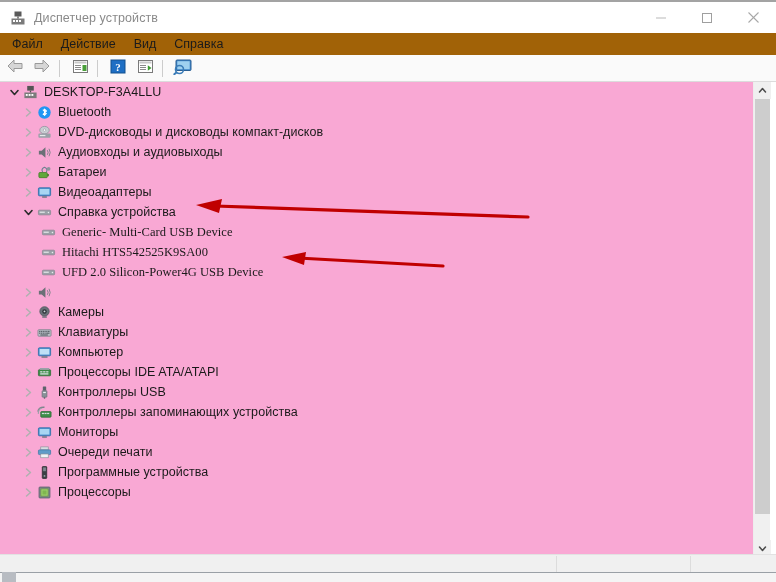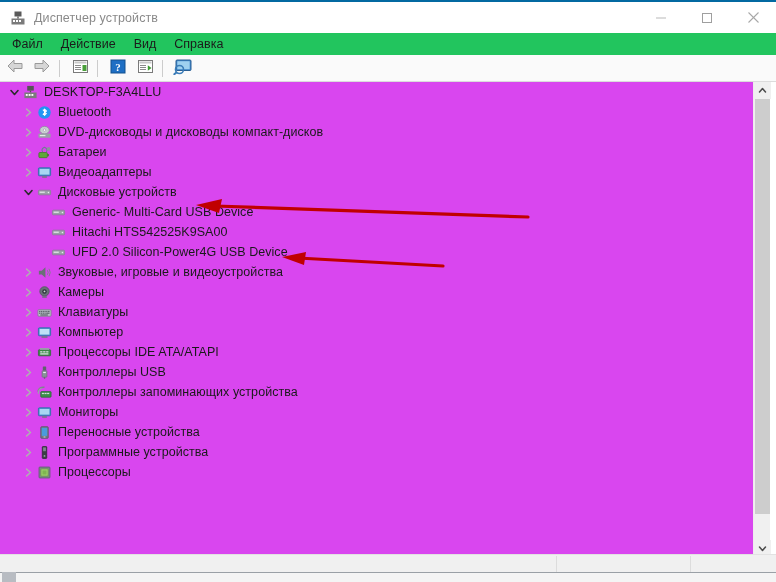--- a/index.html
+++ b/index.html
@@ -13,21 +13,21 @@
     font-family: "Liberation Sans", "DejaVu Sans", sans-serif;
     -webkit-font-smoothing: antialiased;
     overflow: hidden;
   }
   #app {
     position: relative;
     width: 776px;
     height: 582px;
     background: #ffffff;
     box-sizing: border-box;
-    border-top: 2px solid #0369a1;
+    border-top: 2px solid #a3a3a3;
     overflow: hidden;
   }
 
   
   .titlebar {
     position: absolute;
     left: 0; top: 0;
     width: 776px;
     height: 31px;
     background: #ffffff;
@@ -64,21 +64,21 @@
   .win-btn svg { display: block; }
 
   
   .menubar {
     position: absolute;
     left: 0; top: 31px;
     width: 776px;
     height: 22px;
     display: flex;
     align-items: center;
-    background: #22c55e;
+    background: #a16207;
   }
   .menu-item {
     font-size: 12.5px;
     color: #1b1b1b;
     padding: 2px 9px;
     white-space: nowrap;
   }
   .menu-item:first-child { margin-left: 3px; }
 
   
@@ -106,21 +106,21 @@
     background: #cccccc;
     margin: 0 5px;
   }
 
   
   .treepane {
     position: absolute;
     left: 0; top: 80px;
     width: 753px;
     height: 475px;
-    background: #d946ef;
+    background: #f9a8d4;
     overflow: hidden;
   }
   .row {
     position: relative;
     height: 20px;
     display: flex;
     align-items: center;
     white-space: nowrap;
   }
   .exp {
@@ -141,21 +141,21 @@
     justify-content: center;
     margin-right: 5px;
   }
   .tlabel {
     font-size: 12.5px;
     color: #1a1a1a;
     letter-spacing: .05px;
   }
   .row.lvl0 { padding-left: 6px; }
   .row.lvl1 { padding-left: 20px; }
-  .row.lvl2 { padding-left: 50px; }
+  .row.lvl2 { padding-left: 40px; font-family: Liberation Serif, serif; }
 
   
   .arrow-layer {
     position: absolute;
     left: 0; top: 0;
     width: 776px;
     height: 582px;
     pointer-events: none;
   }
 
@@ -387,20 +387,35 @@
         <svg width="15" height="15" viewBox="0 0 16 16">
           <ellipse cx="8" cy="5.5" rx="5" ry="4" fill="#c9cdd2" stroke="#8a9098" stroke-width=".8"></ellipse>
           <circle cx="8" cy="5.5" r="1.3" fill="#ffffff" stroke="#8a9098" stroke-width=".6"></circle>
           <rect x="1.5" y="9" width="13" height="4.5" rx="1" fill="#9aa1a8"></rect>
           <rect x="3" y="10.6" width="6" height="1.3" fill="#e6e8ea"></rect>
         </svg>
       </span>
       <span class="tlabel">DVD-дисководы и дисководы компакт-дисков</span>
     </div>
 
+    <div class="row lvl1">
+      <span class="exp">
+        <svg width="11" height="11" viewBox="0 0 11 11">
+            <path d="M3.5 2 L7.5 5.5 L3.5 9" fill="none" stroke="#b0b0b0" stroke-width="1.5" stroke-linecap="round" stroke-linejoin="round"></path>
+          </svg>
+      </span>
+      <span class="ticon">
+        <svg width="15" height="15" viewBox="0 0 16 16">
+          <path d="M2 6 L5 6 L9 2.5 L9 13.5 L5 10 L2 10 Z" fill="#6b7077"></path>
+          <path d="M11 5.5 Q12.8 8 11 10.5" fill="none" stroke="#7c828a" stroke-width="1"></path>
+          <path d="M12.8 4 Q15.3 8 12.8 12" fill="none" stroke="#7c828a" stroke-width="1"></path>
+        </svg>
+      </span>
+      <span class="tlabel">Аудиовходы и аудиовыходы</span>
+    </div>
 
     <div class="row lvl1">
       <span class="exp">
         <svg width="11" height="11" viewBox="0 0 11 11">
             <path d="M3.5 2 L7.5 5.5 L3.5 9" fill="none" stroke="#b0b0b0" stroke-width="1.5" stroke-linecap="round" stroke-linejoin="round"></path>
           </svg>
       </span>
       <span class="ticon">
         <svg width="15" height="15" viewBox="0 0 16 16">
           <rect x="2" y="8" width="9" height="5.5" rx="1" fill="#5fa83a" stroke="#3f7a24" stroke-width=".8"></rect>
@@ -434,21 +449,21 @@
             <path d="M2 3.5 L5.5 7.5 L9 3.5" fill="none" stroke="#2b2b2b" stroke-width="1.6" stroke-linecap="round" stroke-linejoin="round"></path>
           </svg>
       </span>
       <span class="ticon">
         <svg width="15" height="15" viewBox="0 0 16 16">
           <rect x="1.5" y="5.5" width="13" height="5" rx="1" fill="#9aa1a8" stroke="#7d848b" stroke-width=".7"></rect>
           <rect x="2.8" y="7.1" width="5.5" height="1.2" fill="#e9ebed"></rect>
           <circle cx="12.2" cy="8" r=".8" fill="#e9ebed"></circle>
         </svg>
       </span>
-      <span class="tlabel">Дисковые устройств</span>
+      <span class="tlabel">Справка устройства</span>
     </div>
 
     <div class="row lvl2">
       <span class="ticon">
         <svg width="15" height="15" viewBox="0 0 16 16">
           <rect x="1.5" y="5.5" width="13" height="5" rx="1" fill="#9aa1a8" stroke="#7d848b" stroke-width=".7"></rect>
           <rect x="2.8" y="7.1" width="5.5" height="1.2" fill="#e9ebed"></rect>
           <circle cx="12.2" cy="8" r=".8" fill="#e9ebed"></circle>
         </svg>
       </span>
@@ -483,21 +498,20 @@
             <path d="M3.5 2 L7.5 5.5 L3.5 9" fill="none" stroke="#b0b0b0" stroke-width="1.5" stroke-linecap="round" stroke-linejoin="round"></path>
           </svg>
       </span>
       <span class="ticon">
         <svg width="15" height="15" viewBox="0 0 16 16">
           <path d="M2 6 L5 6 L9 2.5 L9 13.5 L5 10 L2 10 Z" fill="#6b7077"></path>
           <path d="M11 5.5 Q12.8 8 11 10.5" fill="none" stroke="#7c828a" stroke-width="1"></path>
           <path d="M12.8 4 Q15.3 8 12.8 12" fill="none" stroke="#7c828a" stroke-width="1"></path>
         </svg>
       </span>
-      <span class="tlabel">Звуковые, игровые и видеоустройства</span>
     </div>
 
     <div class="row lvl1">
       <span class="exp">
         <svg width="11" height="11" viewBox="0 0 11 11">
             <path d="M3.5 2 L7.5 5.5 L3.5 9" fill="none" stroke="#b0b0b0" stroke-width="1.5" stroke-linecap="round" stroke-linejoin="round"></path>
           </svg>
       </span>
       <span class="ticon">
         <svg width="15" height="15" viewBox="0 0 16 16">
@@ -617,36 +631,36 @@
         <svg width="15" height="15" viewBox="0 0 16 16">
           <rect x="1.5" y="3" width="13" height="8.5" rx="1" fill="#4a90cf" stroke="#2e6ea6" stroke-width=".9"></rect>
           <rect x="2.8" y="4.2" width="10.4" height="6" fill="#a9d6f2"></rect>
           <rect x="5.5" y="12" width="5" height="1.6" fill="#6f7881"></rect>
         </svg>
       </span>
       <span class="tlabel">Мониторы</span>
     </div>
 
 
-
-    <div class="row lvl1">
-      <span class="exp">
-        <svg width="11" height="11" viewBox="0 0 11 11">
-            <path d="M3.5 2 L7.5 5.5 L3.5 9" fill="none" stroke="#b0b0b0" stroke-width="1.5" stroke-linecap="round" stroke-linejoin="round"></path>
-          </svg>
-      </span>
-      <span class="ticon">
-        <svg width="15" height="15" viewBox="0 0 16 16">
-          <rect x="4" y="1.8" width="8" height="12.4" rx="1" fill="#6f7881" stroke="#51585f" stroke-width=".8"></rect>
-          <rect x="5.1" y="3" width="5.8" height="8.6" fill="#4a9bdc"></rect>
-          <rect x="6.8" y="12.3" width="2.4" height="1" rx=".4" fill="#cfd5da"></rect>
-        </svg>
-      </span>
-      <span class="tlabel">Переносные устройства</span>
-    </div>
+    <div class="row lvl1">
+      <span class="exp">
+        <svg width="11" height="11" viewBox="0 0 11 11">
+            <path d="M3.5 2 L7.5 5.5 L3.5 9" fill="none" stroke="#b0b0b0" stroke-width="1.5" stroke-linecap="round" stroke-linejoin="round"></path>
+          </svg>
+      </span>
+      <span class="ticon">
+        <svg width="15" height="15" viewBox="0 0 16 16">
+          <rect x="4" y="2" width="8" height="3.2" fill="#d9dde1" stroke="#8b9199" stroke-width=".7"></rect>
+          <rect x="1.5" y="5.2" width="13" height="5" rx="1" fill="#5f9bc8" stroke="#3f7aa6" stroke-width=".8"></rect>
+          <rect x="4" y="9.6" width="8" height="4" fill="#eef2f5" stroke="#8b9199" stroke-width=".7"></rect>
+        </svg>
+      </span>
+      <span class="tlabel">Очереди печати</span>
+    </div>
+
 
     <div class="row lvl1">
       <span class="exp">
         <svg width="11" height="11" viewBox="0 0 11 11">
             <path d="M3.5 2 L7.5 5.5 L3.5 9" fill="none" stroke="#b0b0b0" stroke-width="1.5" stroke-linecap="round" stroke-linejoin="round"></path>
           </svg>
       </span>
       <span class="ticon">
         <svg width="15" height="15" viewBox="0 0 16 16">
           <rect x="5.6" y="1.6" width="4.8" height="12.8" rx=".8" fill="#3b3f44" stroke="#24272a" stroke-width=".7"></rect>

